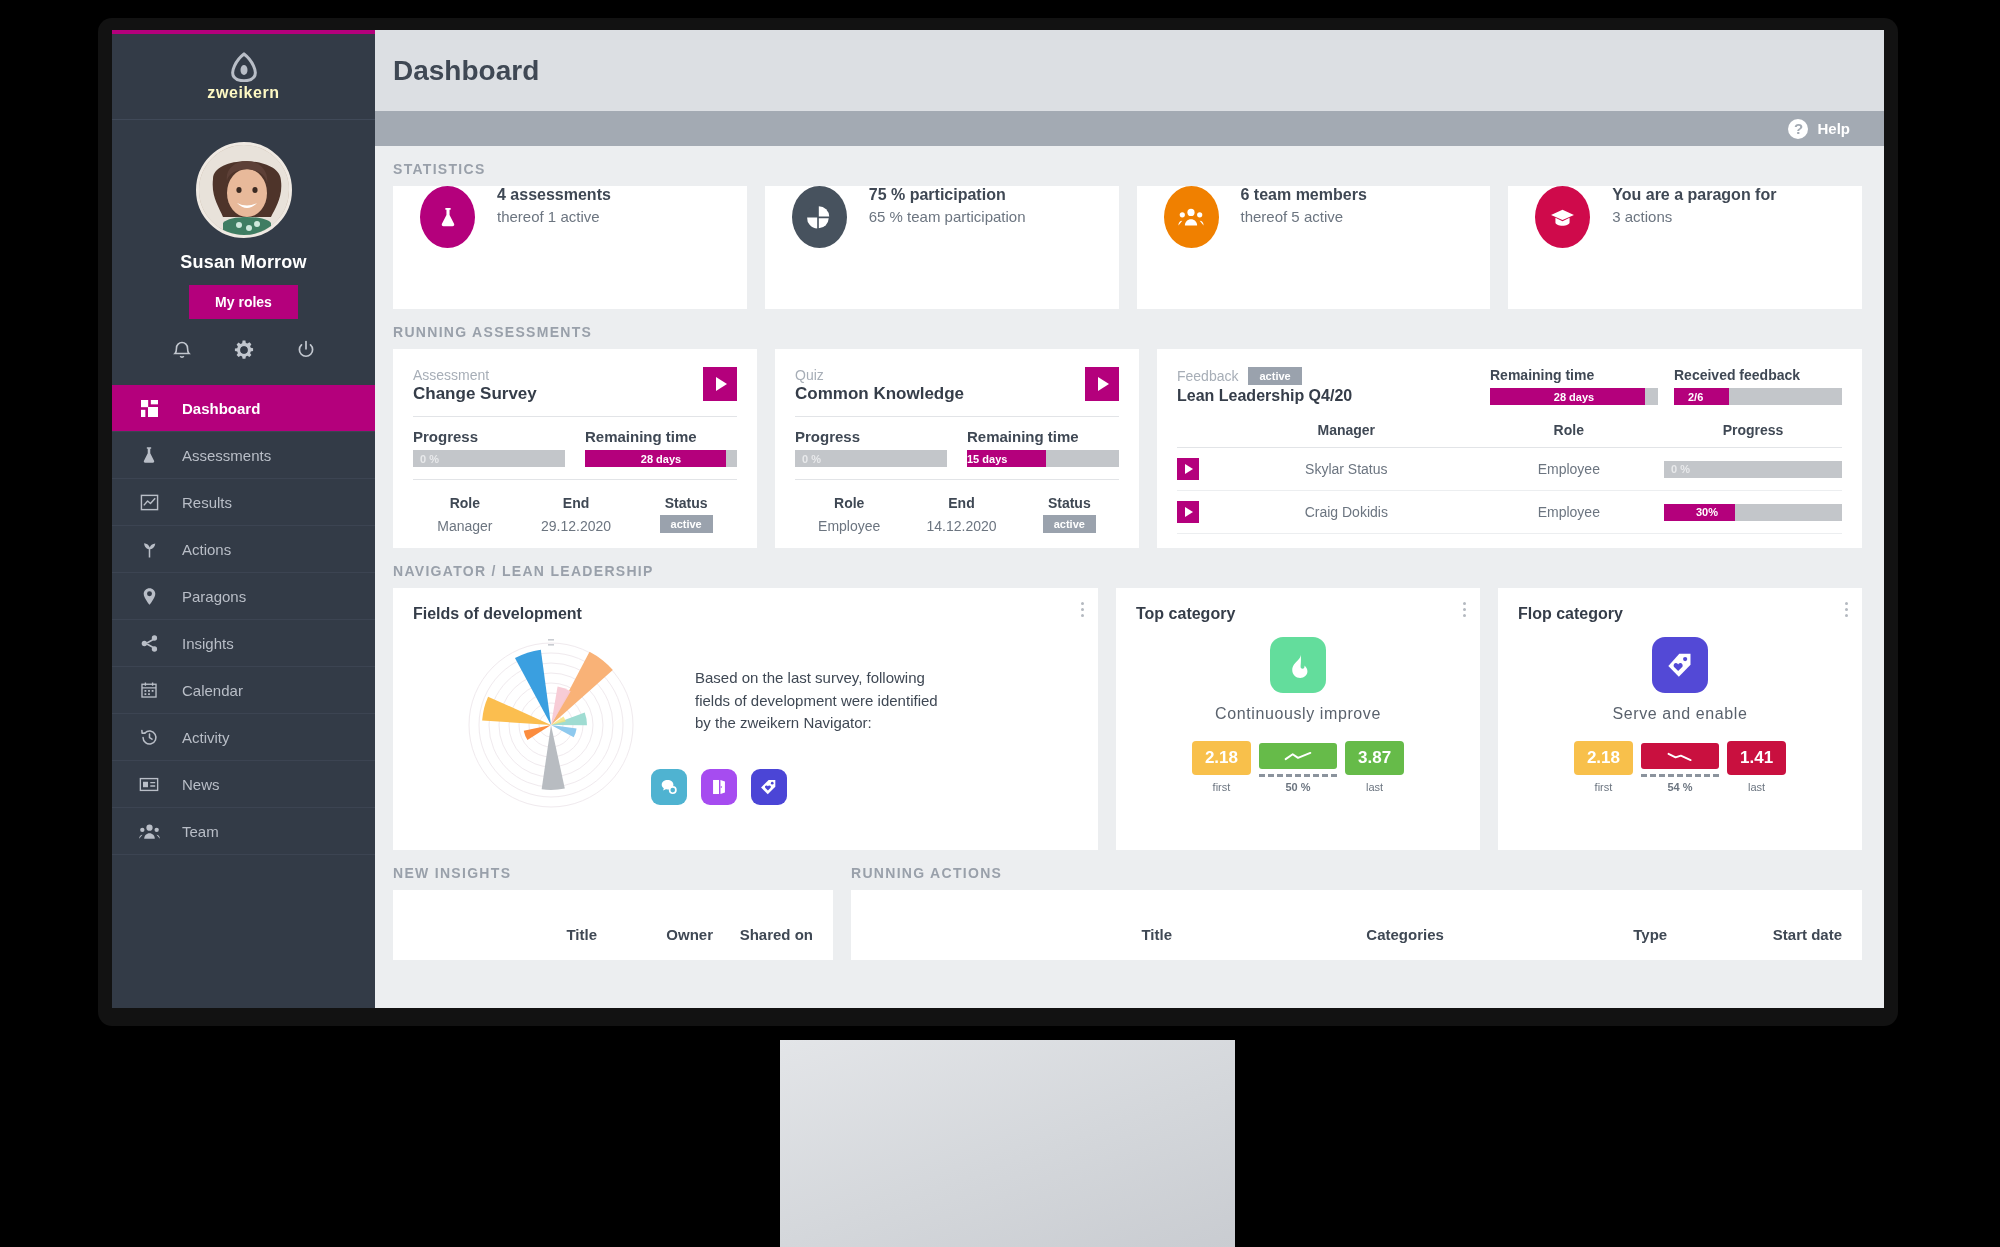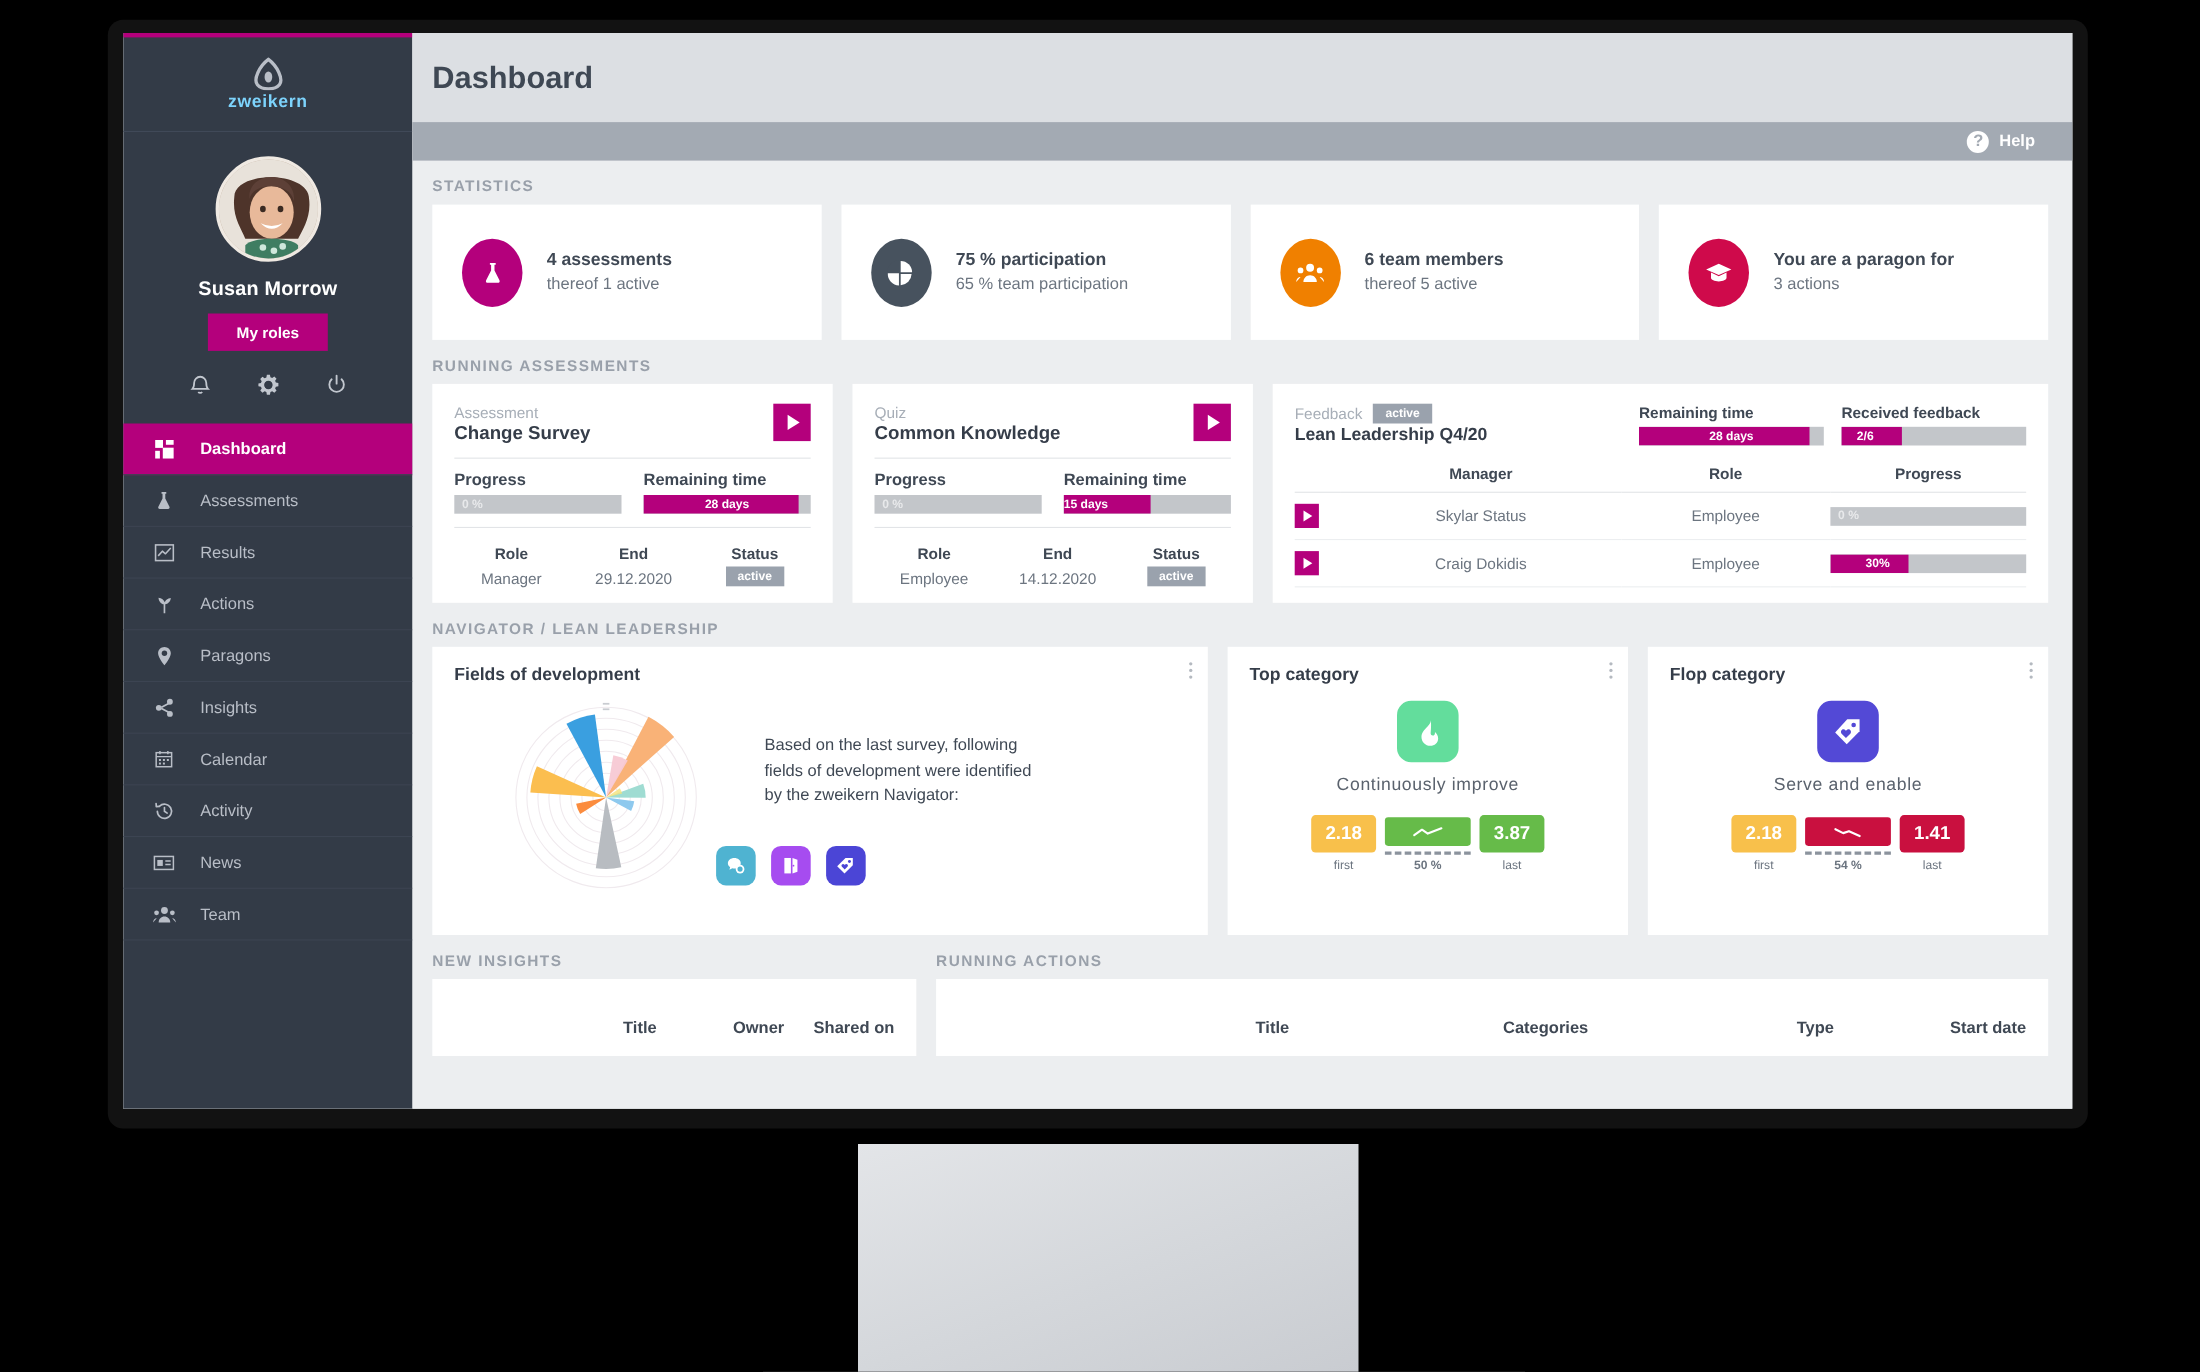--- a/index.html
+++ b/index.html
@@ -40,21 +40,21 @@
     border-top: 4px solid #b4007c;
   }
   .brand {
     height: 86px;
     display: flex; flex-direction: column;
     align-items: center; justify-content: center;
     border-bottom: 1px solid #404958;
   }
   .brand-logo { width: 34px; height: 30px; }
   .brand-name {
-    color: #7dd3fc; font-size: 16px; font-weight: bold;
+    color: #fef9c3; font-size: 16px; font-weight: bold;
     letter-spacing: .6px; margin-top: 2px;
   }
   .profile {
     padding: 22px 0 18px 0;
     display: flex; flex-direction: column; align-items: center;
   }
   .avatar {
     width: 96px; height: 96px; border-radius: 50%;
     overflow: hidden; background: #c9b8a8;
     border: 3px solid #efe9e2;
@@ -114,21 +114,21 @@
   .section-title {
     font-size: 14px; letter-spacing: 1.3px;
     color: #99a0aa; font-weight: bold;
     padding: 15px 0 9px 18px;
   }
 
   
   .stat-row { display: flex; gap: 18px; padding: 0 22px 0 18px; }
   .stat-card {
     flex: 1; height: 123px; background: #fff;
-    display: flex; align-items: center; padding-left: 27px; gap: 22px;
+    display: flex; padding-left: 27px; gap: 22px;
   }
   .stat-ico {
     width: 55px; height: 62px; border-radius: 50%;
     display: flex; align-items: center; justify-content: center;
     color: #fff; flex-shrink: 0;
   }
   .stat-main { font-size: 16px; font-weight: bold; color: #3f4854; }
   .stat-sub { font-size: 15px; color: #6c7580; margin-top: 4px; }
 
   

